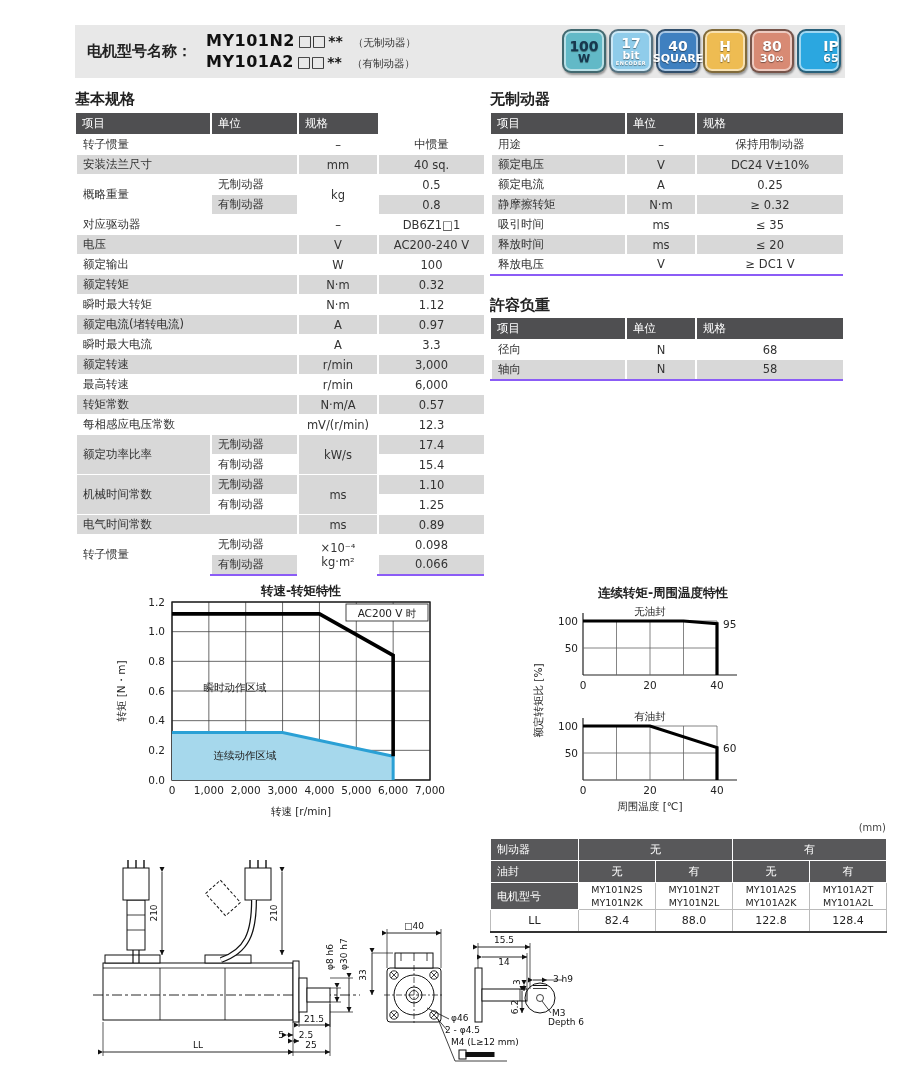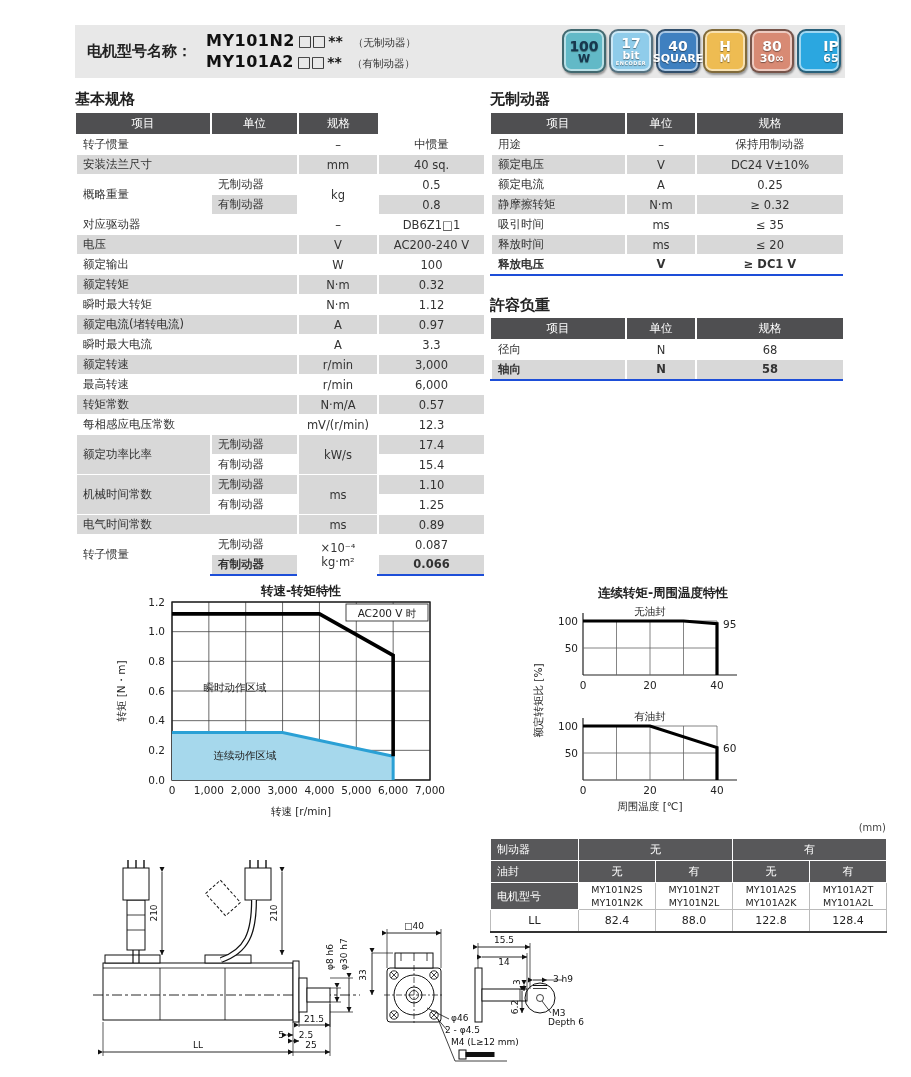--- a/index.html
+++ b/index.html
@@ -28,26 +28,26 @@
   .badge .l0 { font-size:14px; }
   .badge .l1 { font-size:11px; }
   .badge .l2 { font-size:5px; letter-spacing:.5px; }
 
   
   .sec-title { font-size:15px; font-weight:bold; color:#222; }
 
   
   table { border-collapse:collapse; table-layout:fixed; }
   .spec-table { font-size:11.5px; }
-  .spec-table th { background:#4f4f51; color:#fff; font-weight:normal; text-align:center;
+  .spec-table th { background:#4f4f51; color:#fff; font-weight:normal; text-align:left;
     padding:3px 6px; height:19px; border-left:2px solid #fff; }
   .spec-table th:first-child { border-left:none; }
   .spec-table td { height:20px; padding:1px 6px; border-left:2px solid #fff; border-top:1px solid #fff; }
   .spec-table td.val, .spec-table td.unit { text-align:center; }
-  .spec-table tr.bottom-line td { border-bottom:2px solid #1d4ed8;font-weight:bold; }
+  .spec-table tr.bottom-line td { border-bottom:2px solid #8b5cf6; }
   .rw { background:#fff; } .rg { background:#d8d8d8; }
 
   
   .dim-table { font-size:11px; }
   .dim-table td { border:1px solid #fff; text-align:center; vertical-align:middle; }
   .dim-table .hd { background:#58585a; color:#fff; }
   .dim-table .cell { background:#fff; color:#222; border:1px solid #bbb; }
   .mm-note { font-size:10px; color:#444; }
 
   .tick, .axis-text { font-size:10.5px; fill:#222; }
@@ -216,21 +216,21 @@
       </tr>
       <tr class="">
         <td class="rg" colspan="2">电气时间常数</td>
         <td class="unit rg">ms</td>
         <td class="val rg">0.89</td>
       </tr>
       <tr class="">
         <td class="rw" rowspan="2">转子惯量</td>
         <td class="rw">无制动器</td>
         <td class="unit rw" rowspan="2">×10⁻⁴ kg·m²</td>
-        <td class="val rw">0.087</td>
+        <td class="val rw">0.098</td>
       </tr>
       <tr class="bottom-line">
         <td class="rg">有制动器</td>
         <td class="val rg">0.066</td>
       </tr>
     </tbody>
 </table>
 
 <div class="abs sec-title" style="left:490px; top:90px;">无制动器</div>
 <table class="abs spec-table" style="left:490px; top:113px; width:352px;">

